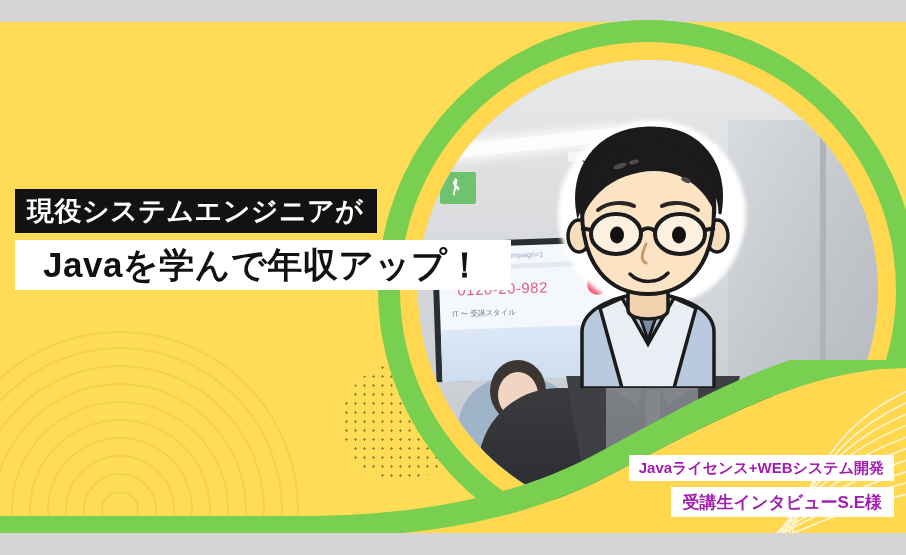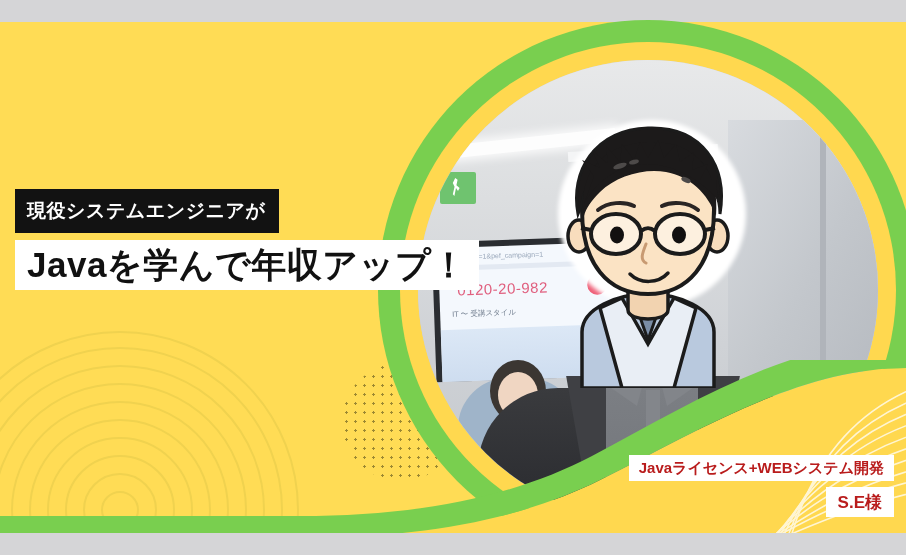--- a/index.html
+++ b/index.html
@@ -337,27 +337,27 @@
     font-weight: bold;
     letter-spacing: .5px;
   }
   .tb-black {
     left: 15px;
     top: 189px;
     height: 44px;
     padding: 0 14px 0 12px;
     background: #121212;
     color: #ffffff;
-    font-size: 19px;
+    font-size: 27px;
   }
   .tb-white1 {
     left: 15px;
     top: 240px;
     height: 50px;
-    padding: 0 12px;
+    padding: 0 28px;
     background: #ffffff;
     color: #111111;
     font-size: 35px;
   }
   .tb-white2 {
     left: 15px;
     top: 296px;
     height: 54px;
     padding: 0 10px;
     background: #ffffff;
@@ -366,21 +366,21 @@
   }
 
   
   .cap {
     position: absolute;
     display: flex;
     align-items: center;
     justify-content: flex-start;
     white-space: nowrap;
     background: #ffffff;
-    color: #b91c1c;
+    color: #a21caf;
     font-weight: bold;
   }
   .cap-1 {
     right: 12px;
     top: 455px;
     height: 26px;
     padding: 0 10px;
     font-size: 15px;
   }
   .cap-2 {
@@ -542,16 +542,17 @@
     <span>現役システムエンジニアが</span>
   </div>
   <div class="tb tb-white1">
     <span>Javaを学んで年収アップ！</span>
   </div>
 
   <div class="cap cap-1">
     <span>Javaライセンス+WEBシステム開発</span>
   </div>
   <div class="cap cap-2">
+    <span>受講生インタビュー </span>
     <span class="big">S.E様</span>
   </div>
 
 </div>
 
 </body></html>

